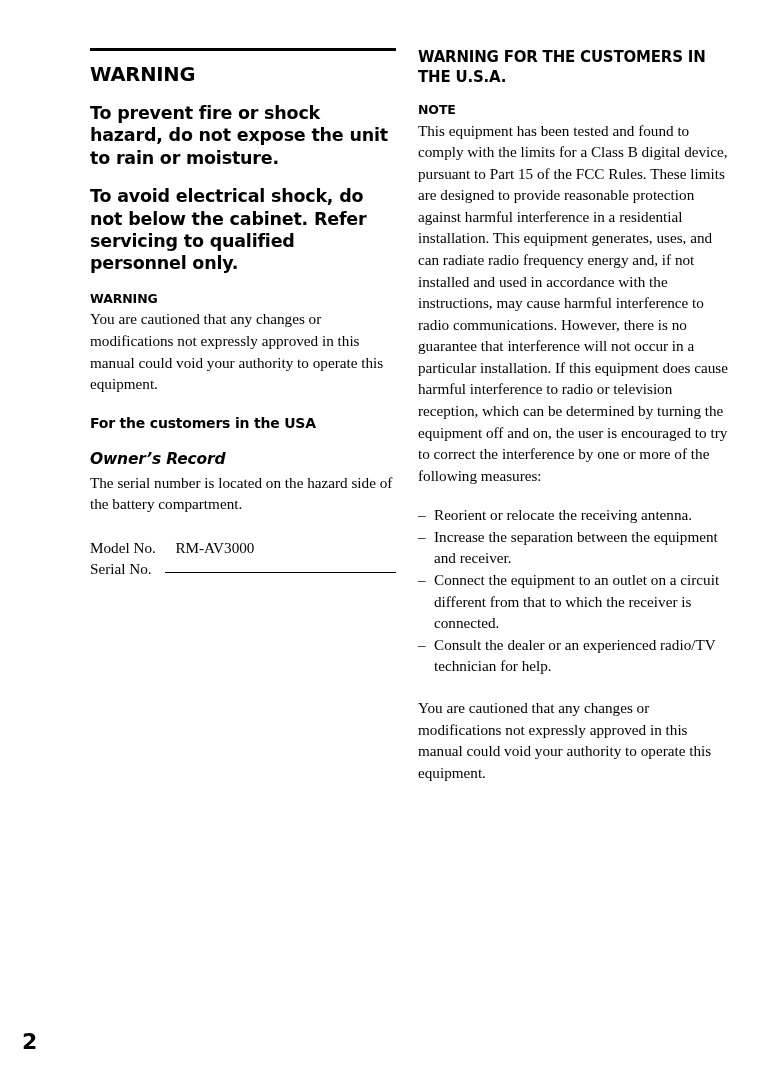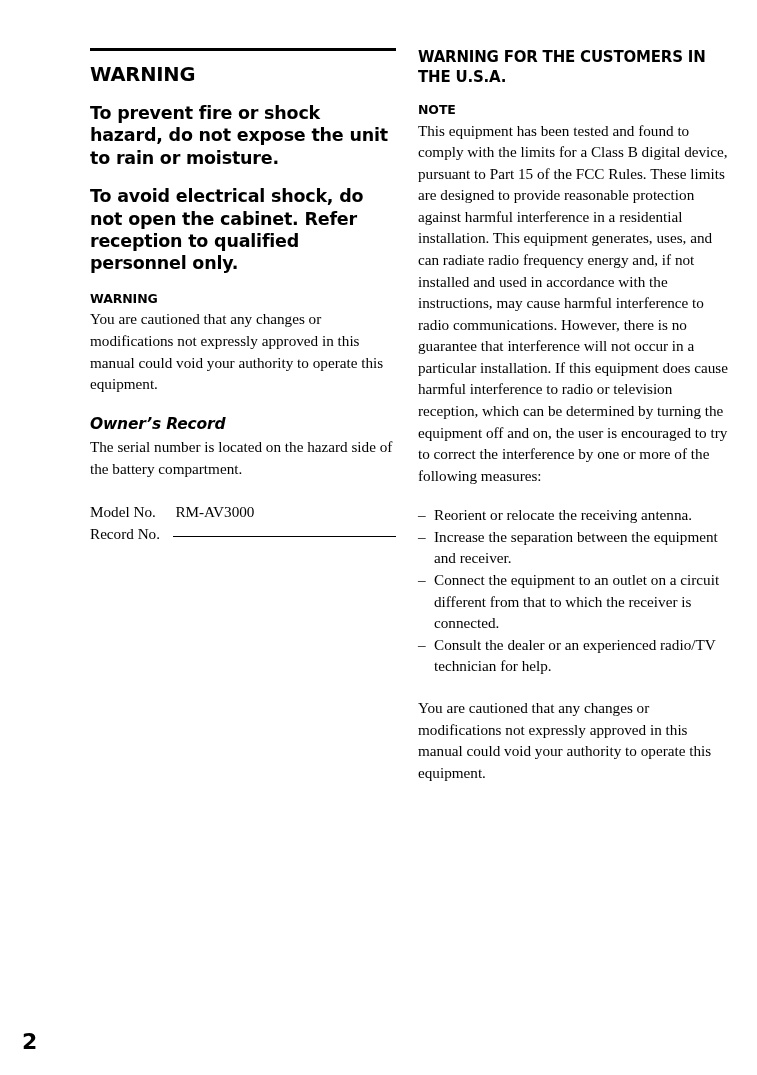--- a/index.html
+++ b/index.html
@@ -162,39 +162,40 @@
 <div class="page">
 
   <div class="col col-left">
 
     <div class="top-rule"></div>
 
     <h1 class="h-major">WARNING</h1>
 
     <p class="h-lead">To prevent fire or shock hazard, do not expose the unit to rain or moisture.</p>
 
-    <p class="h-lead">To avoid electrical shock, do not open the cabinet. Refer reception to qualified personnel only.</p>
+    <p class="h-lead">To avoid electrical shock, do not below the cabinet. Refer servicing to qualified personnel only.</p>
 
     <h2 class="h-small">WARNING</h2>
 
     <p class="body-text gap-md">You are cautioned that any changes or modifications not expressly approved in this manual could void your authority to operate this equipment.</p>
 
+    <h2 class="h-section" style="margin-bottom:18px;">For the customers in the USA</h2>
 
     <h3 class="h-italic">Owner’s Record</h3>
 
 
     <p class="body-text">The serial number is located on the hazard side of the battery compartment.</p>
 
 
     <div class="record-block">
       <div class="record-line">
         <span>Model No.  </span><span>RM-AV3000</span>
       </div>
       <div class="record-line">
-        <span>Record No.</span>
+        <span>Serial No.</span>
         <span class="record-rule"></span>
       </div>
     </div>
 
   </div>
 
   <div class="col col-right">
 
     <h2 class="h-notice">WARNING FOR THE CUSTOMERS IN THE U.S.A.</h2>
 

